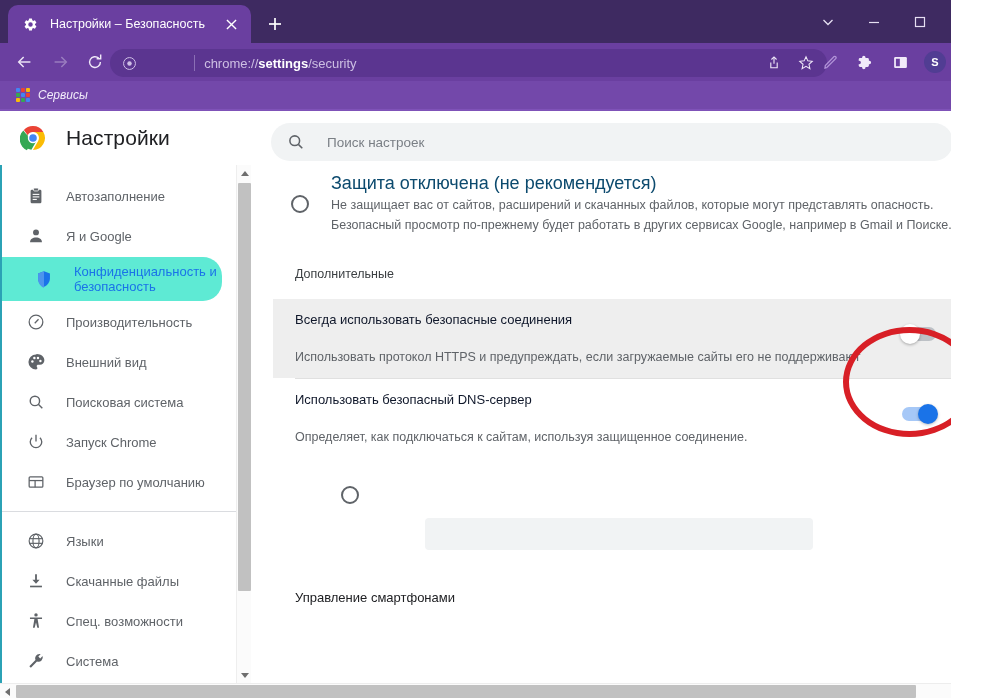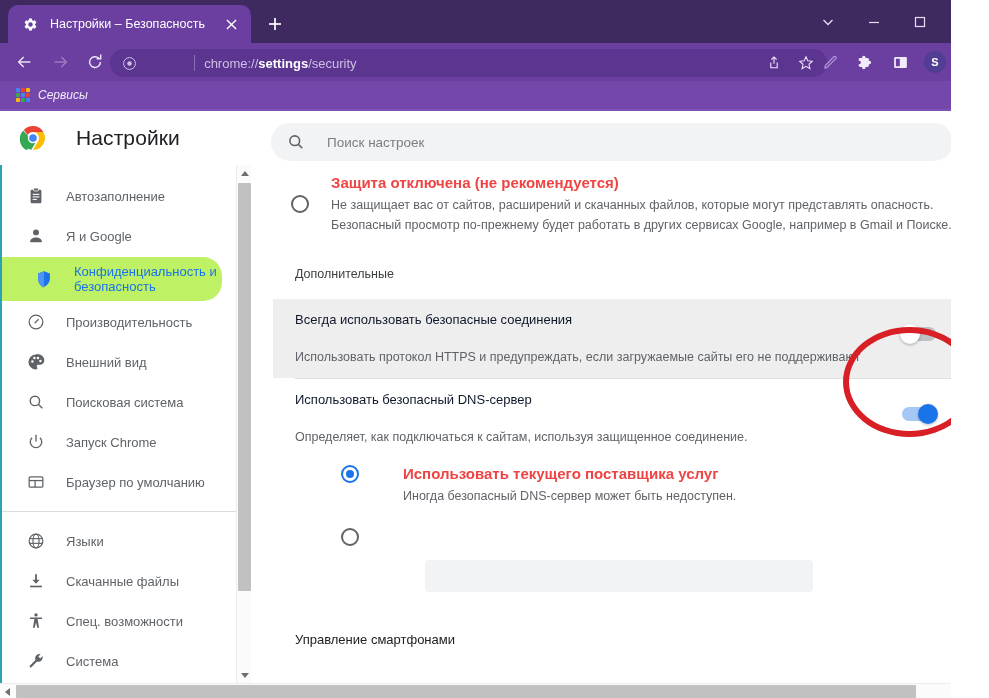--- a/index.html
+++ b/index.html
@@ -154,21 +154,21 @@
     background: #ffffff;
     border-top: 2px solid #7f52b8;
     display: flex; align-items: center;
   }
   .chrome-logo-wrap {
     margin-left: 18px;
     width: 30px; height: 30px;
     display: flex; align-items: center; justify-content: center;
   }
   .settings-title {
-    margin-left: 28px;
+    margin-left: 18px;
     font-size: 21px; color: #202124; font-weight: 400;
     letter-spacing: .1px;
   }
   .search-box {
     position: absolute; left: 271px; top: 12px;
     width: 682px; height: 38px;
     background: #f1f3f4;
     border-radius: 19px;
     display: flex; align-items: center;
     padding-left: 16px;
@@ -204,21 +204,21 @@
     position: relative;
     display: flex; align-items: center;
     height: 38px;
     margin: 2px 14px 2px 0;
     padding-left: 24px;
     border-radius: 0 19px 19px 0;
     color: #5f6368;
   }
   .nav-item.two-line { height: 44px; }
   .nav-item.active {
-    background: #bef264;
+    background: #5eead4;
     color: #1a73e8;
     padding-left: 32px;
   }
   .nav-icon {
     width: 20px; height: 20px; flex: 0 0 20px;
     display: flex; align-items: center; justify-content: center;
   }
   .nav-label {
     margin-left: 20px;
     font-size: 13px;
@@ -276,21 +276,21 @@
     position: relative;
   }
   .radio.checked { border-color: #1a73e8; }
   .radio.checked::after {
     content: ""; position: absolute;
     left: 3px; top: 3px; width: 8px; height: 8px;
     border-radius: 50%; background: #1a73e8;
   }
   .radio.small { margin-top: 1px; }
   .radio-texts { flex: 1 1 auto; }
-  .opt-title { font-size: 15px; color: #ef4444; line-height: 20px; font-weight: bold; }
+  .opt-title { font-size: 18px; color: #0c4a6e; line-height: 20px; }
   .opt-desc { font-size: 12.5px; color: #5f6368; line-height: 20px; margin-top: 2px; }
 
   .section-label {
     font-size: 12.5px; color: #3c4043; font-weight: 400;
     padding: 0 0 0 22px;
   }
 
   .setting-row {
     display: flex; align-items: flex-start;
     padding: 11px 0 11px 22px;
@@ -753,27 +753,20 @@
           <div class="texts">
             <div class="row-title">Использовать безопасный DNS-сервер</div>
             <div class="row-desc">Определяет, как подключаться к сайтам, используя защищенное соединение.</div>
           </div>
           <div class="toggle on">
             <span class="knob"></span>
           </div>
         </div>
 
         <div class="sub-options">
-          <div class="sub-row">
-            <span class="radio checked small"></span>
-            <span class="sub-texts">
-              <div class="opt-title">Использовать текущего поставщика услуг</div>
-              <div class="opt-desc">Иногда безопасный DNS-сервер может быть недоступен.</div>
-            </span>
-          </div>
 
           <div class="sub-row" style="margin-top:22px; align-items:center;">
             <span class="radio small" style="margin-top:0"></span>
           </div>
 
           <input class="custom-input" type="text" placeholder="" style="">
         </div>
 
         <div style="height:40px"></div>
 

